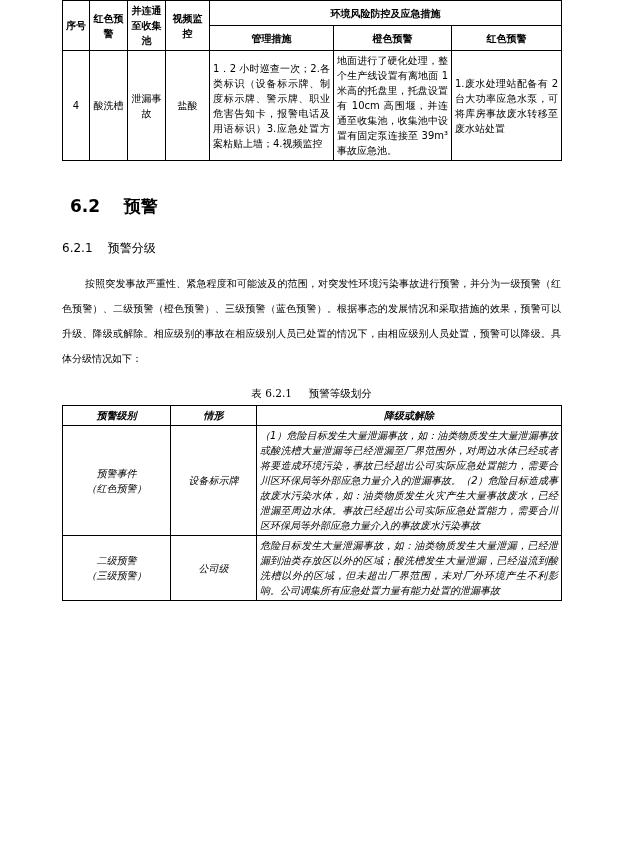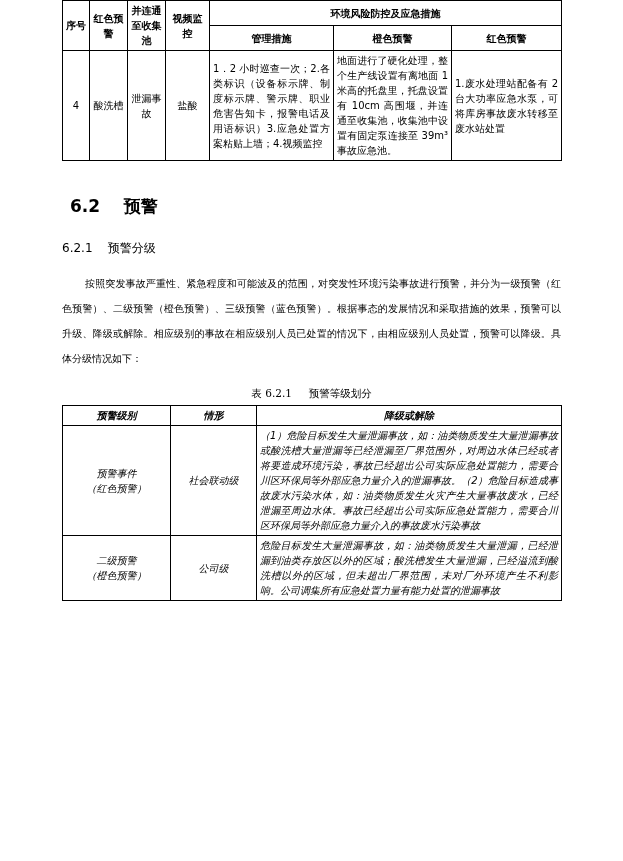--- a/index.html
+++ b/index.html
@@ -163,27 +163,27 @@
       <tr>
         <td class="hdr">预警级别</td>
         <td class="hdr">情形</td>
         <td class="hdr">降级或解除</td>
       </tr>
       <tr>
         <td class="vcell">
           <div>预警事件</div>
           <div>（红色预警）</div>
         </td>
-        <td class="vcell">社会联动级</td>
+        <td class="vcell">设备标示牌</td>
         <td class="cell-text">（1）危险目标发生大量泄漏事故，如：油类物质发生大量泄漏事故或酸洗槽大量泄漏等已经泄漏至厂界范围外，对周边水体已经或者将要造成环境污染，事故已经超出公司实际应急处置能力，需要合川区环保局等外部应急力量介入的泄漏事故。（2）危险目标造成事故废水污染水体，如：油类物质发生火灾产生大量事故废水，已经泄漏至周边水体。事故已经超出公司实际应急处置能力，需要合川区环保局等外部应急力量介入的事故废水污染事故</td>
       </tr>
       <tr>
         <td class="vcell">
           <div>二级预警</div>
-          <div>（橙色预警）</div>
+          <div>（三级预警）</div>
         </td>
         <td class="vcell">公司级</td>
         <td class="cell-text">危险目标发生大量泄漏事故，如：油类物质发生大量泄漏，已经泄漏到油类存放区以外的区域；酸洗槽发生大量泄漏，已经溢流到酸洗槽以外的区域，但未超出厂界范围，未对厂外环境产生不利影响。公司调集所有应急处置力量有能力处置的泄漏事故</td>
       </tr>
     </tbody>
   </table>
   </div>
 
 </div>
 

